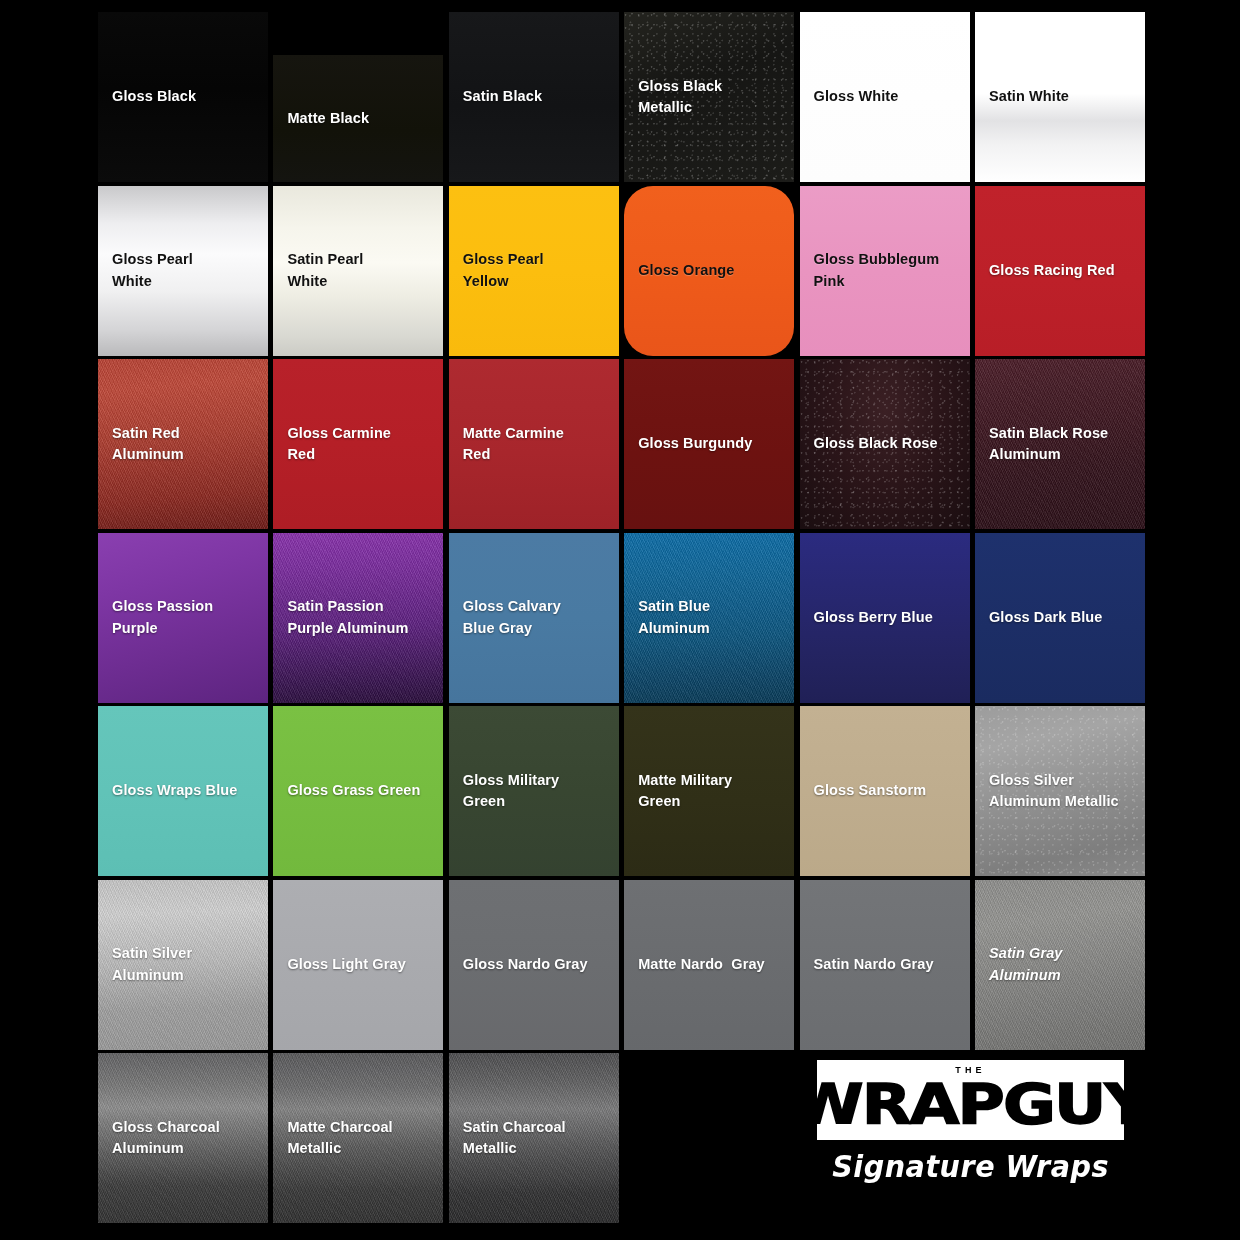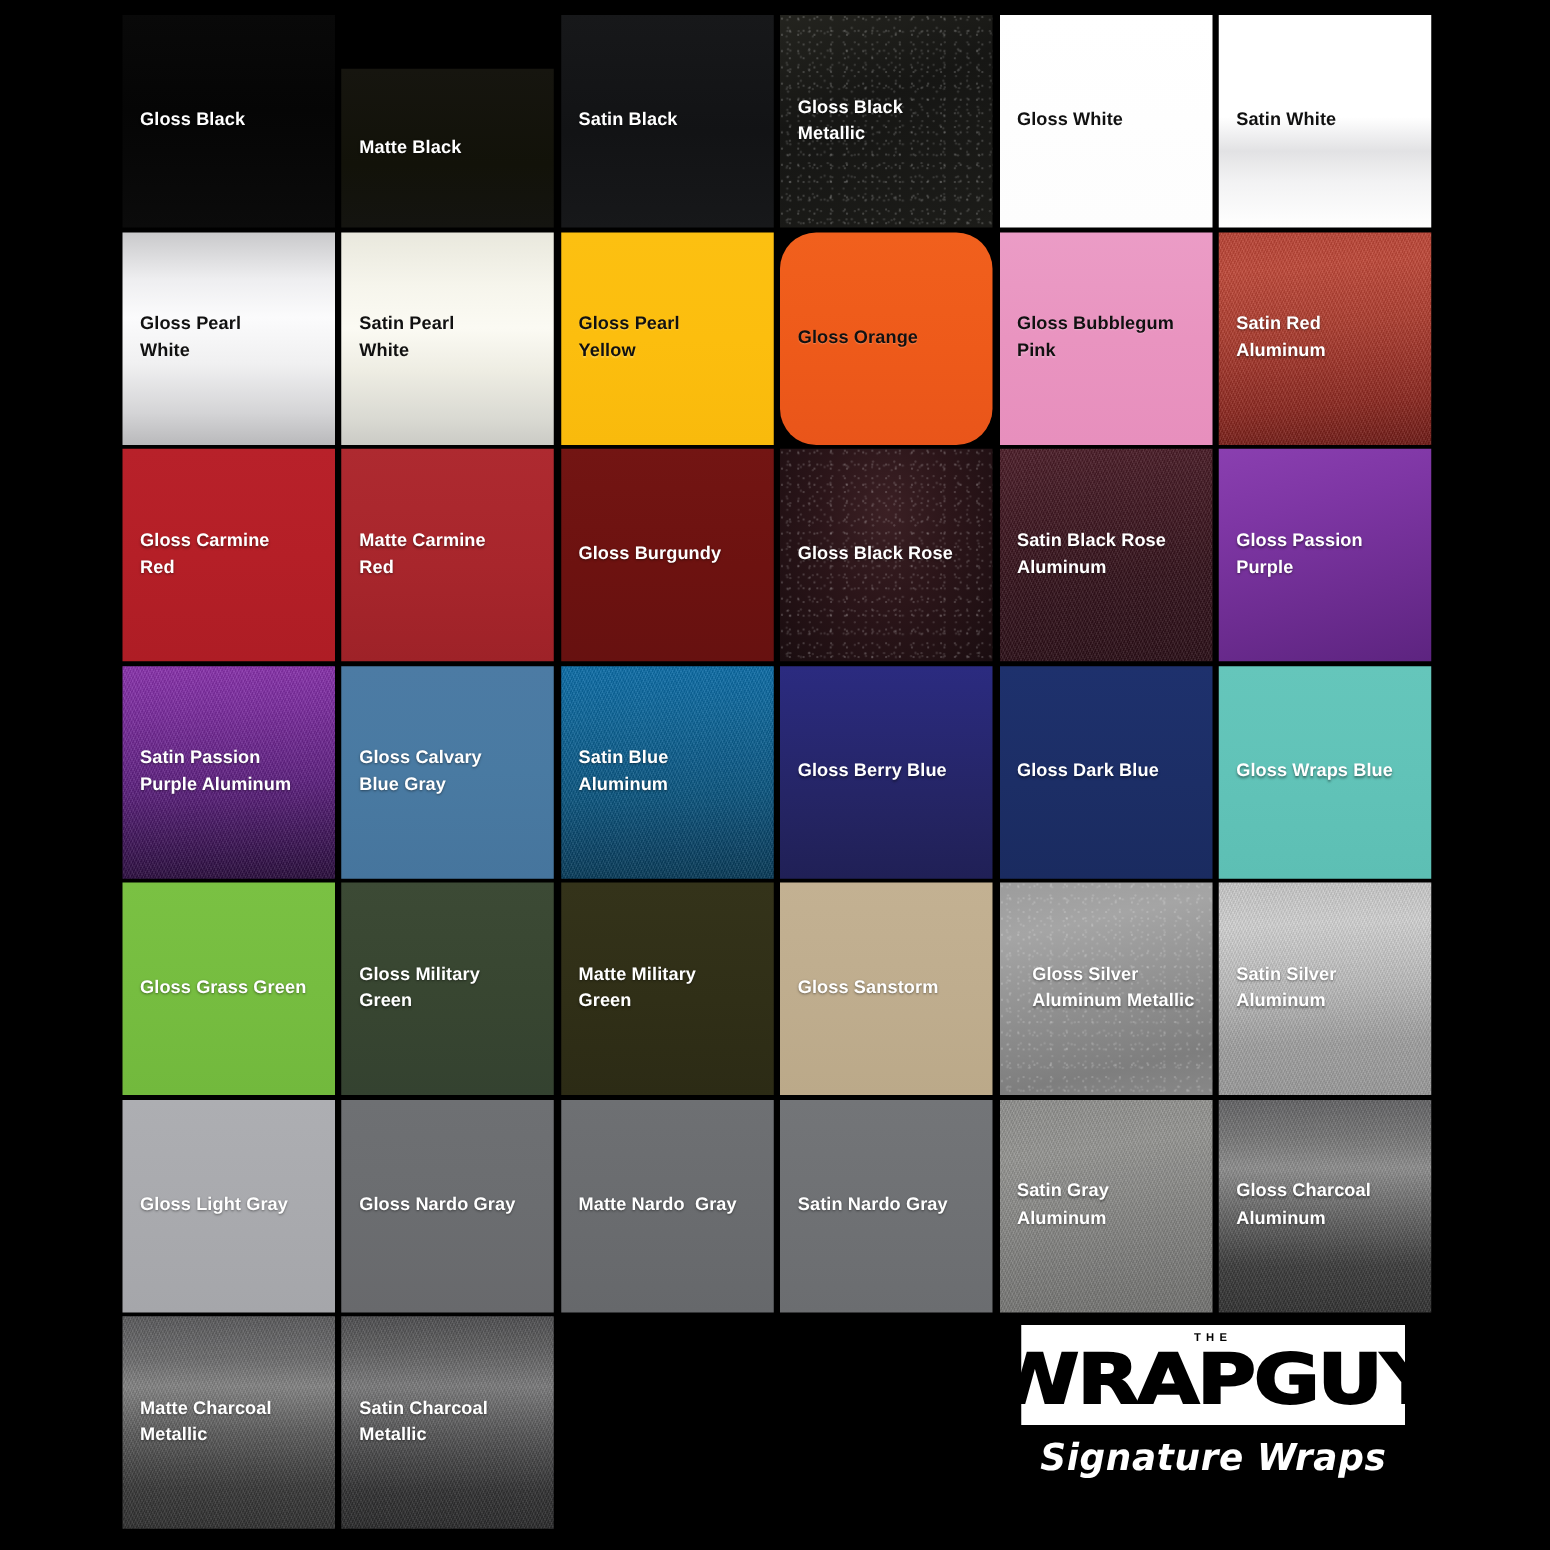--- a/index.html
+++ b/index.html
@@ -178,20 +178,24 @@
       </div>
       <div class="swatch" style="background: linear-gradient(rgb(241, 96, 29) 0%, rgb(238, 90, 26) 55%, rgb(233, 85, 26) 100%); border-radius: 29px;">
         <div class="tex"></div>
         <div class="label dark">Gloss Orange</div>
       </div>
       <div class="swatch" style="background: linear-gradient(rgb(235, 156, 198) 0%, rgb(233, 148, 192) 50%, rgb(231, 143, 189) 100%);">
         <div class="tex"></div>
         <div class="label dark">Gloss Bubblegum
 Pink</div>
       </div>
+      <div class="swatch" style="background: linear-gradient(rgb(192, 34, 43) 0%, rgb(189, 32, 41) 55%, rgb(184, 30, 39) 100%);">
+        <div class="tex"></div>
+        <div class="label light">Gloss Racing Red</div>
+      </div>
       <div class="swatch" style="background: linear-gradient(175deg, rgb(185, 68, 54) 0%, rgb(191, 74, 58) 18%, rgb(173, 62, 49) 45%, rgb(141, 42, 34) 78%, rgb(110, 28, 24) 100%);">
         <div class="tex metal"></div>
         <div class="label light">Satin Red
 Aluminum</div>
       </div>
       <div class="swatch" style="background: linear-gradient(rgb(184, 33, 42) 0%, rgb(181, 31, 39) 50%, rgb(174, 29, 37) 100%);">
         <div class="tex"></div>
         <div class="label light">Gloss Carmine
 Red</div>
       </div>
@@ -256,21 +260,21 @@
       </div>
       <div class="swatch" style="background: linear-gradient(rgb(52, 51, 26) 0%, rgb(48, 47, 23) 55%, rgb(44, 43, 21) 100%);">
         <div class="tex"></div>
         <div class="label light">Matte Military
 Green</div>
       </div>
       <div class="swatch" style="background: linear-gradient(rgb(195, 177, 146) 0%, rgb(191, 173, 142) 50%, rgb(187, 169, 137) 100%);">
         <div class="tex"></div>
         <div class="label light">Gloss Sanstorm</div>
       </div>
-      <div class="swatch" style="background: linear-gradient(168deg, rgb(156, 156, 156) 0%, rgb(165, 165, 165) 22%, rgb(143, 143, 143) 55%, rgb(126, 126, 126) 82%, rgb(136, 136, 136) 100%); justify-content: flex-end;">
+      <div class="swatch" style="background: linear-gradient(168deg, rgb(156, 156, 156) 0%, rgb(165, 165, 165) 22%, rgb(143, 143, 143) 55%, rgb(126, 126, 126) 82%, rgb(136, 136, 136) 100%);">
         <div class="tex flake"></div>
         <div class="label light">Gloss Silver
 Aluminum Metallic</div>
       </div>
       <div class="swatch" style="background: linear-gradient(178deg, rgb(198, 198, 198) 0%, rgb(210, 210, 210) 20%, rgb(188, 188, 188) 48%, rgb(160, 160, 160) 75%, rgb(154, 154, 154) 100%);">
         <div class="tex metal"></div>
         <div class="label light">Satin Silver
 Aluminum</div>
       </div>
       <div class="swatch" style="background: linear-gradient(rgb(173, 174, 178) 0%, rgb(169, 170, 174) 50%, rgb(165, 166, 170) 100%);">
@@ -282,21 +286,21 @@
         <div class="label light">Gloss Nardo Gray</div>
       </div>
       <div class="swatch" style="background: linear-gradient(rgb(110, 112, 115) 0%, rgb(106, 108, 111) 50%, rgb(102, 104, 107) 100%);">
         <div class="tex"></div>
         <div class="label light">Matte Nardo  Gray</div>
       </div>
       <div class="swatch" style="background: linear-gradient(rgb(115, 117, 120) 0%, rgb(111, 113, 116) 50%, rgb(107, 109, 112) 100%);">
         <div class="tex"></div>
         <div class="label light">Satin Nardo Gray</div>
       </div>
-      <div class="swatch" style="background: linear-gradient(172deg, rgb(143, 143, 141) 0%, rgb(150, 150, 147) 25%, rgb(134, 134, 132) 55%, rgb(120, 120, 118) 85%, rgb(115, 115, 113) 100%);">
+      <div class="swatch" style="background: linear-gradient(172deg, rgb(143, 143, 141) 0%, rgb(150, 150, 147) 25%, rgb(134, 134, 132) 55%, rgb(120, 120, 118) 85%, rgb(115, 115, 113) 100%); font-style: italic;">
         <div class="tex metal"></div>
         <div class="label light">Satin Gray
 Aluminum</div>
       </div>
       <div class="swatch" style="background: linear-gradient(rgb(99, 99, 101) 0%, rgb(120, 120, 120) 18%, rgb(142, 142, 142) 32%, rgb(106, 106, 106) 52%, rgb(61, 61, 61) 78%, rgb(51, 51, 51) 100%);">
         <div class="tex metal"></div>
         <div class="label light">Gloss Charcoal
 Aluminum</div>
       </div>
       <div class="swatch" style="background: linear-gradient(rgb(90, 90, 92) 0%, rgb(109, 109, 110) 20%, rgb(132, 132, 132) 33%, rgb(92, 92, 92) 55%, rgb(58, 58, 58) 80%, rgb(49, 49, 49) 100%);">

